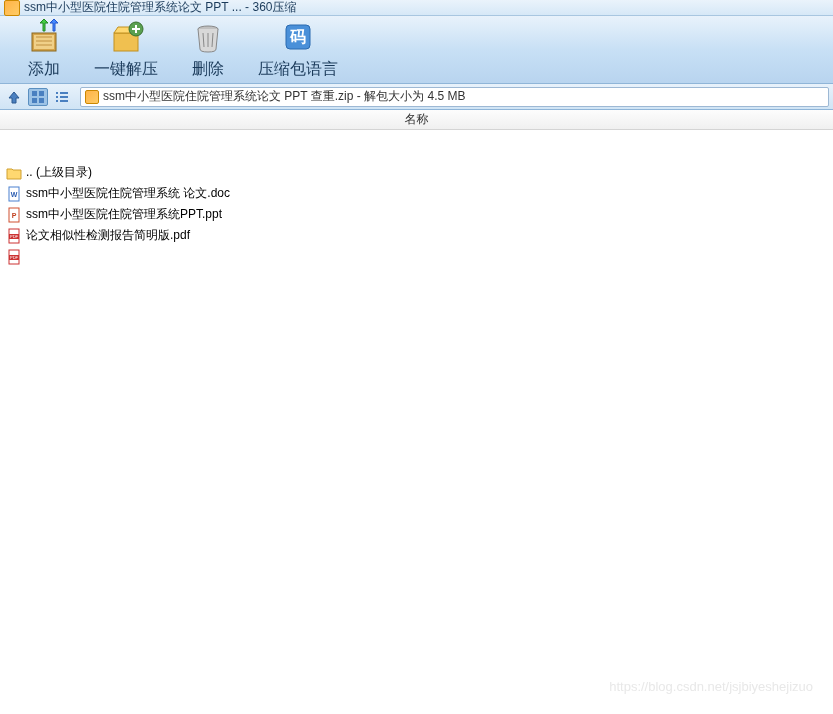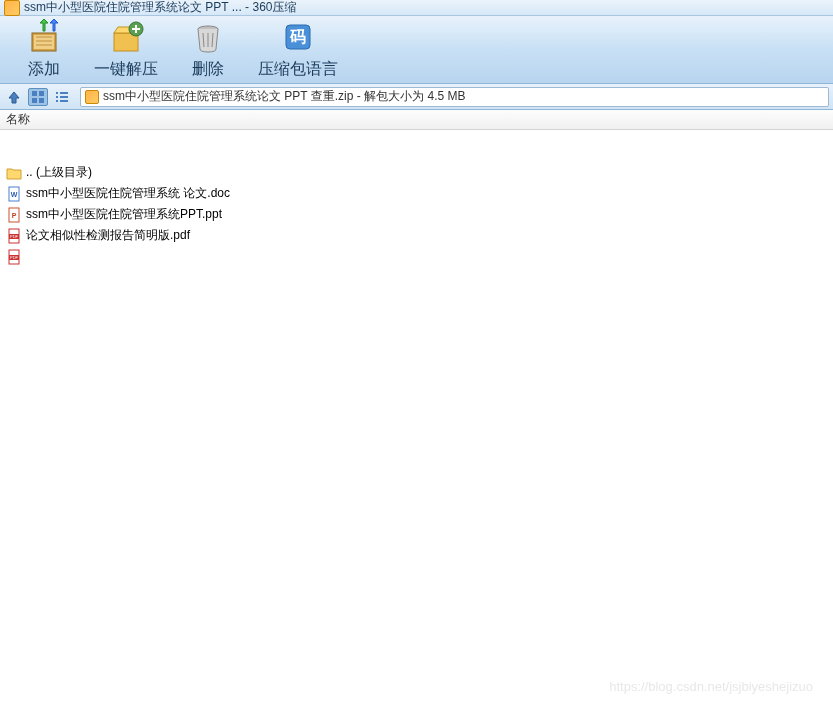--- a/index.html
+++ b/index.html
@@ -85,20 +85,21 @@
       margin-right: 4px;
     }
     .path-text { font-size: 12px; color: #333; }
     .header-row {
       height: 20px;
       background: linear-gradient(to bottom, #fdfdfd, #f0f0f0);
       border-bottom: 1px solid #d4d4d4;
       display: flex;
       align-items: center;
       padding: 0 6px;
+      justify-content: center;
     }
     .header-col { font-size: 12px; color: #333; }
     .filelist { background: #fff; margin-top: 32px; }
     .file-row {
       height: 21px;
       display: flex;
       align-items: center;
       padding: 0 6px;
       cursor: pointer;
     }

